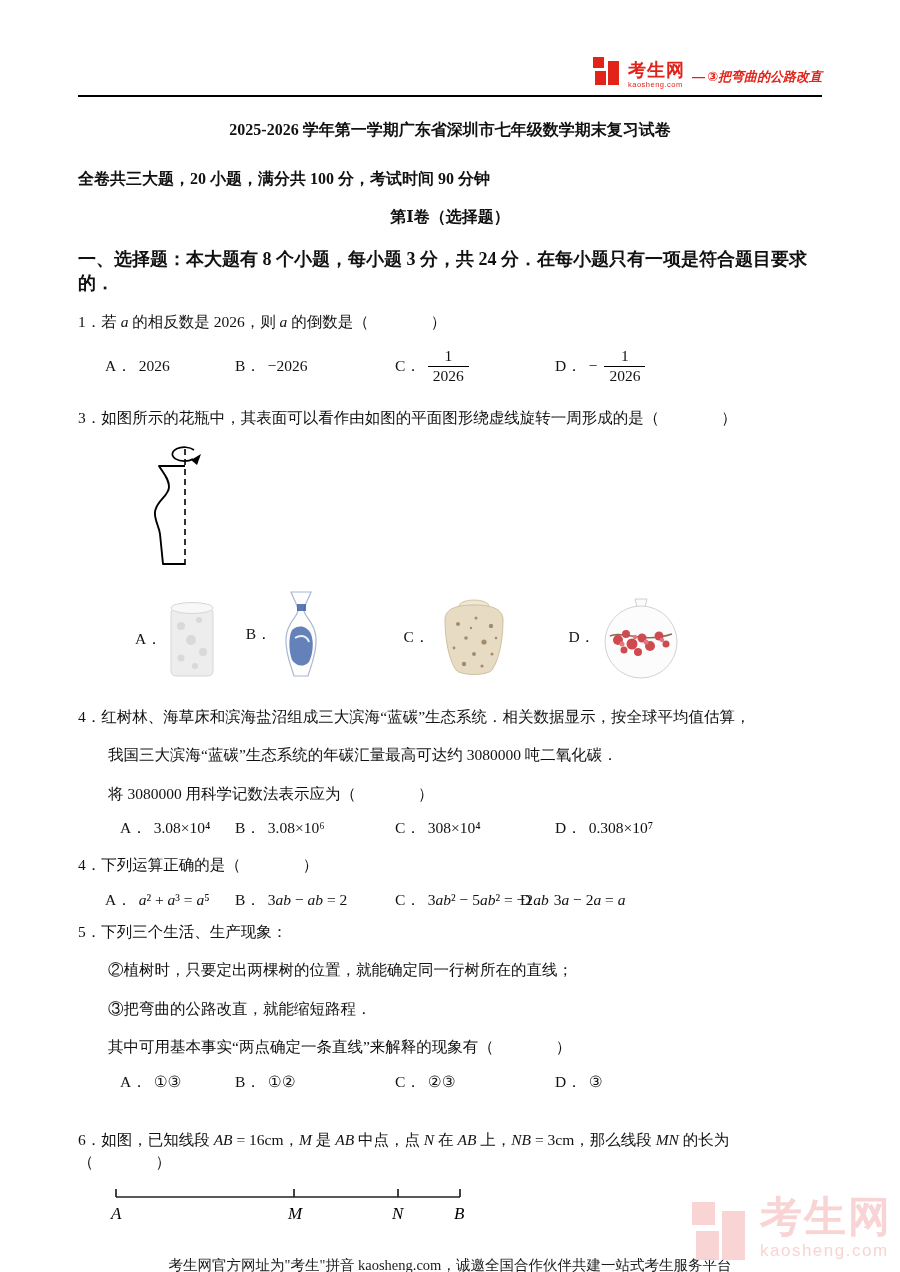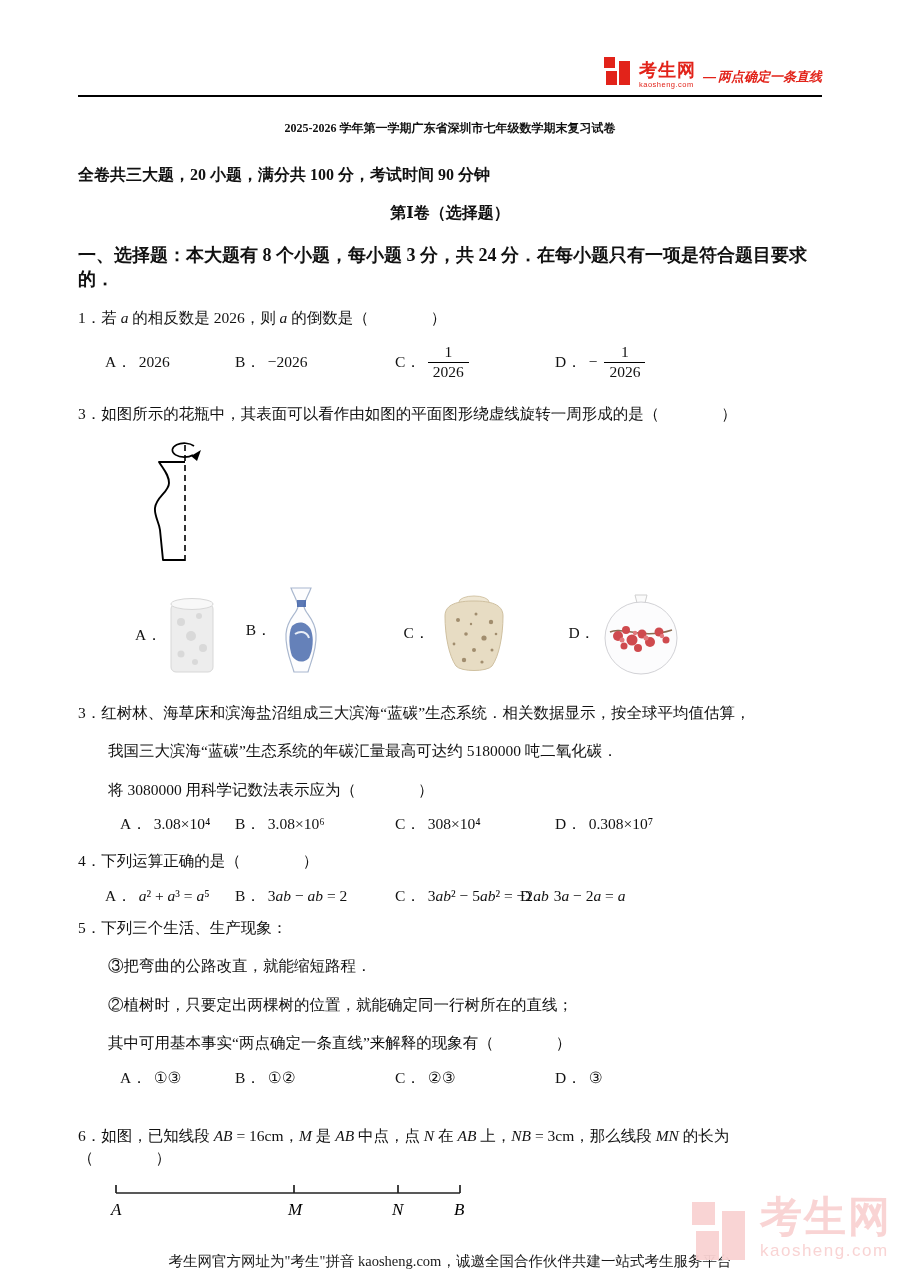--- a/index.html
+++ b/index.html
@@ -18,21 +18,21 @@
   .logo-mark .b2{position:absolute;left:15px;top:5px;width:11px;height:24px;background:var(--red);}
   .logo-mark .b3{position:absolute;left:2px;top:15px;width:11px;height:14px;background:var(--red);}
   .logo-text{display:flex;flex-direction:column;line-height:1;}
   .logo-title{font-family:"Liberation Sans","DejaVu Sans",sans-serif;font-weight:bold;font-size:18px;color:var(--red);letter-spacing:1px;}
   .logo-domain{font-family:"Liberation Sans","DejaVu Sans",sans-serif;font-size:7.5px;color:var(--red);margin-top:2px;letter-spacing:.5px;}
   .logo-tagline{font-family:"Liberation Sans","DejaVu Sans",sans-serif;font-size:13px;font-weight:bold;font-style:italic;color:var(--red);padding-bottom:2px;white-space:nowrap;}
   .logo-tagline::before{content:"—";margin-right:2px;}
   .head-rule{border:none;border-top:2px solid #000;margin:7px 0 0 0;}
 
   
-  .p-title{text-align:center;font-weight:bold;font-size:12px;margin-top:23px;}
+  .p-title{text-align:center;font-weight:bold;font-size:16px;margin-top:23px;}
   .p-meta{text-align:left;font-weight:bold;font-size:16px;margin-top:28px;}
   .p-part{text-align:center;font-weight:bold;font-size:16px;margin-top:17px;}
   .p-section{font-weight:bold;font-size:18px;margin-top:19px;}
 
   
   .q{margin-top:16px;line-height:1.45;}
   .indent{padding-left:30px;}
   .opt-row{display:flex;align-items:baseline;padding-left:27px;margin-top:13px;white-space:nowrap;}
   .opt-row.shift{padding-left:42px;}
   .opt{display:flex;align-items:inherit;gap:7px;}
@@ -77,21 +77,21 @@
     <div class="logo">
       <span class="logo-mark">
           <span class="b1"></span>
           <span class="b2"></span>
           <span class="b3"></span>
         </span>
       <span class="logo-text">
         <span class="logo-title">考生网</span>
         <span class="logo-domain">kaosheng.com</span>
       </span>
-      <span class="logo-tagline">两点确定一条直线</span>
+      <span class="logo-tagline">③把弯曲的公路改直</span>
     </div>
   </div>
   <hr class="head-rule">
 
   <div class="p-title">2025-2026 学年第一学期广东省深圳市七年级数学期末复习试卷</div>
   <div class="p-meta">全卷共三大题，20 小题，满分共 100 分，考试时间 90 分钟</div>
   <div class="p-part">第Ⅰ卷（选择题）</div>
   <div class="p-section">一、选择题：本大题有 8 个小题，每小题 3 分，共 24 分．在每小题只有一项是符合题目要求的．</div>
 
   <div class="q">1．若 <i>a</i> 的相反数是 2026，则 <i>a</i> 的倒数是（　　　　）</div>
@@ -196,22 +196,22 @@
         <g fill="#e2797c">
             <circle cx="20" cy="48" r="2.5"></circle>
             <circle cx="44" cy="46" r="2.5"></circle>
             <circle cx="60" cy="44" r="2.2"></circle>
             <circle cx="33" cy="41" r="2.2"></circle>
           </g>
       </svg>
     </span>
   </div>
 
-  <div class="q" style="margin-top:26px;">3．红树林、海草床和滨海盐沼组成三大滨海“蓝碳”生态系统．相关数据显示，按全球平均值估算，</div>
-  <div class="q indent">我国三大滨海“蓝碳”生态系统的年碳汇量最高可达约 5180000 吨二氧化碳．</div>
+  <div class="q" style="margin-top:26px;">4．红树林、海草床和滨海盐沼组成三大滨海“蓝碳”生态系统．相关数据显示，按全球平均值估算，</div>
+  <div class="q indent">我国三大滨海“蓝碳”生态系统的年碳汇量最高可达约 3080000 吨二氧化碳．</div>
   <div class="q indent">将 3080000 用科学记数法表示应为（　　　　）</div>
   <div class="opt-row shift narrow">
     <span class="opt c1">
         <span>A．</span>
         <span>3.08×10⁴</span>
       </span>
     <span class="opt c2">
         <span>B．</span>
         <span>3.08×10⁶</span>
       </span>
@@ -239,22 +239,22 @@
         <span>C．</span>
         <span>3<i>ab</i>² − 5<i>ab</i>² = −2<i>ab</i></span>
       </span>
     <span class="opt c4">
         <span>D．</span>
         <span>3<i>a</i> − 2<i>a</i> = <i>a</i></span>
       </span>
   </div>
 
   <div class="q" style="margin-top:10px;">5．下列三个生活、生产现象：</div>
+  <div class="q indent">②植树时，只要定出两棵树的位置，就能确定同一行树所在的直线；</div>
   <div class="q indent">③把弯曲的公路改直，就能缩短路程．</div>
-  <div class="q indent">②植树时，只要定出两棵树的位置，就能确定同一行树所在的直线；</div>
   <div class="q indent">其中可用基本事实“两点确定一条直线”来解释的现象有（　　　　）</div>
   <div class="opt-row shift narrow">
     <span class="opt c1">
         <span>A．</span>
         <span>①③</span>
       </span>
     <span class="opt c2">
         <span>B．</span>
         <span>①②</span>
       </span>

